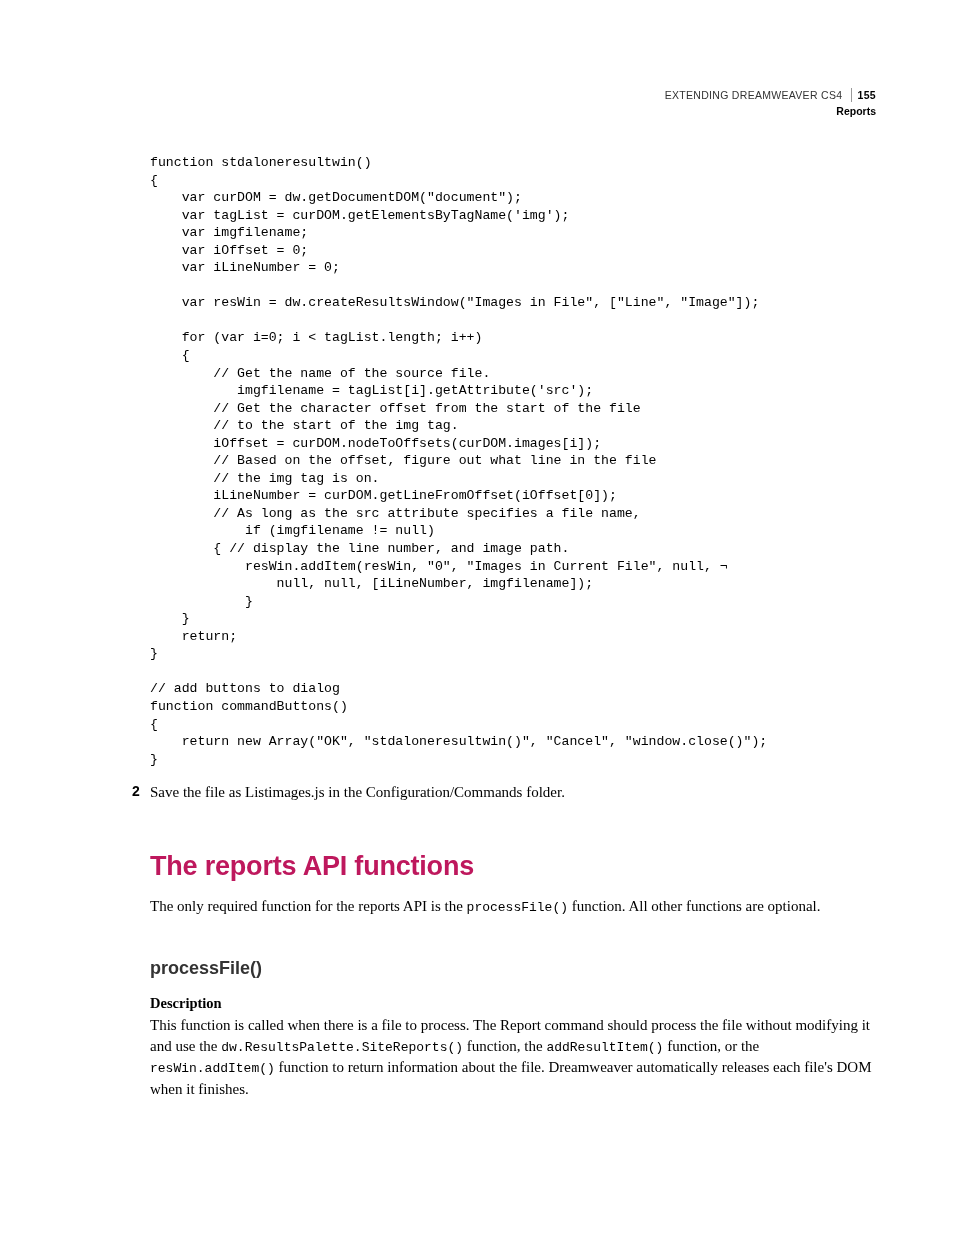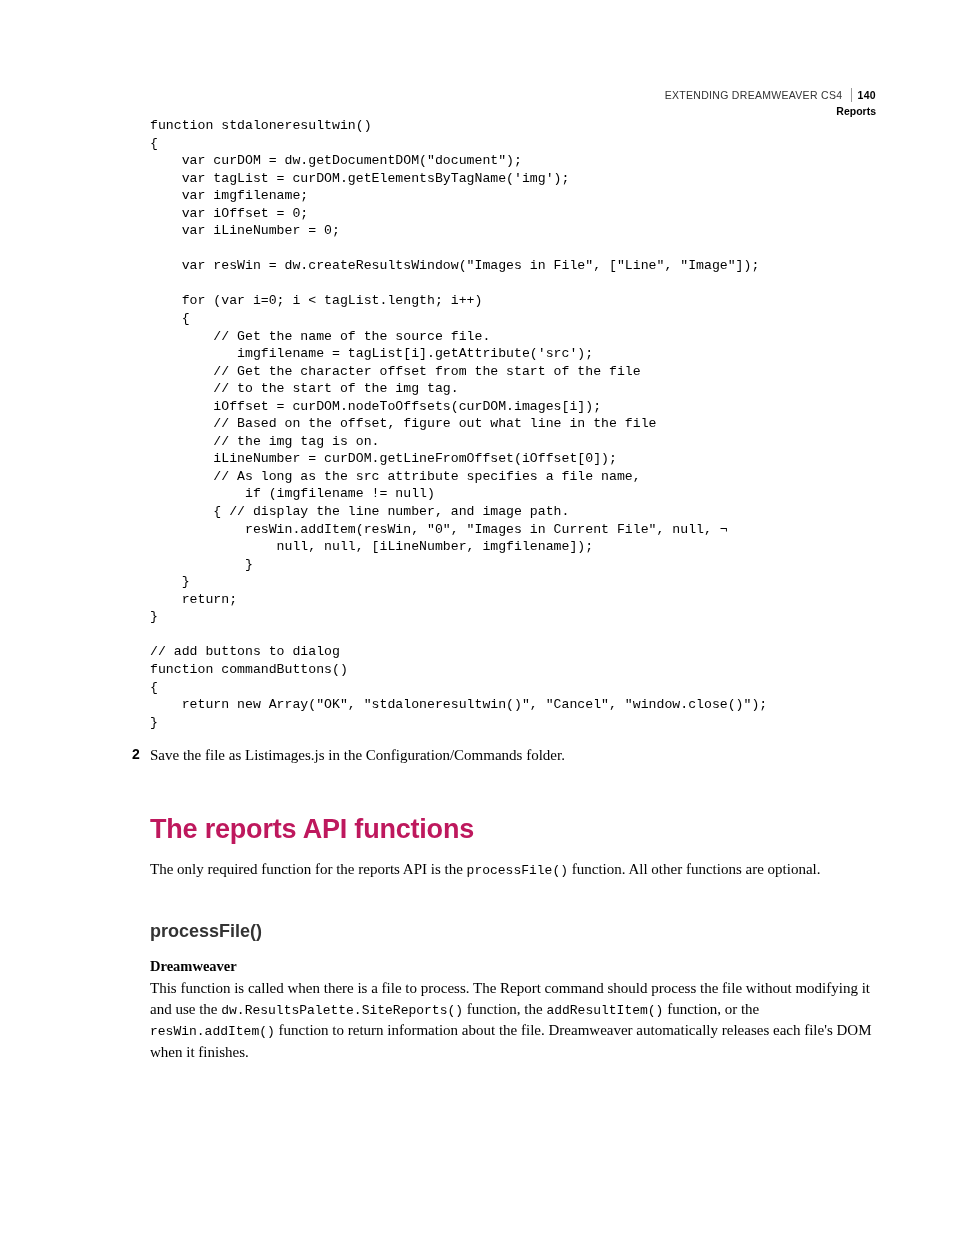--- a/index.html
+++ b/index.html
@@ -37,21 +37,21 @@
     margin-left: 5px;
     font-weight: 700;
     color: #000;
   }
   .header .line2 {
     font-weight: 700;
     color: #000;
     margin-top: 2px;
   }
   .content {
-    margin-top: 29px;
+    margin-top: 66px;
   }
   pre.code {
     font-family: "Courier New", Courier, monospace;
     font-size: 13.2px;
     line-height: 1.33;
     white-space: pre;
     margin: 0;
     color: #000;
   }
   .step {
@@ -100,21 +100,21 @@
     margin: 14px 0 3px 0;
     font-family: "Minion Pro", Georgia, "Times New Roman", serif;
   }
 </style>
 </head>
 <body>
 
 <div class="header">
   <div class="line1">
     <span>EXTENDING DREAMWEAVER CS4</span>
-    <span class="pagenum-box">140</span>
+    <span class="pagenum-box">155</span>
   </div>
   <div class="line2">Reports</div>
 </div>
 
 <div class="page">
   <div class="content">
 
     <pre class="code">function stdaloneresultwin()
 {
     var curDOM = dw.getDocumentDOM("document");
@@ -157,20 +157,20 @@
     </div>
 
     <h1 class="section">The reports API functions</h1>
 
     <p class="body">
       <span>The only required function for the reports API is the </span><code>processFile()</code><span> function. All other functions are optional.</span>
     </p>
 
     <h2 class="sub">processFile()</h2>
 
-    <div class="label">Dreamweaver</div>
+    <div class="label">Description</div>
 
     <p class="body">
       <span>This function is called when there is a file to process. The Report command should process the file without modifying it and use the </span><code>dw.ResultsPalette.SiteReports()</code><span> function, the </span><code>addResultItem()</code><span> function, or the </span><code>resWin.addItem()</code><span> function to return information about the file. Dreamweaver automatically releases each file's DOM when it finishes.</span>
     </p>
 
   </div>
 </div>
 
 </body></html>

